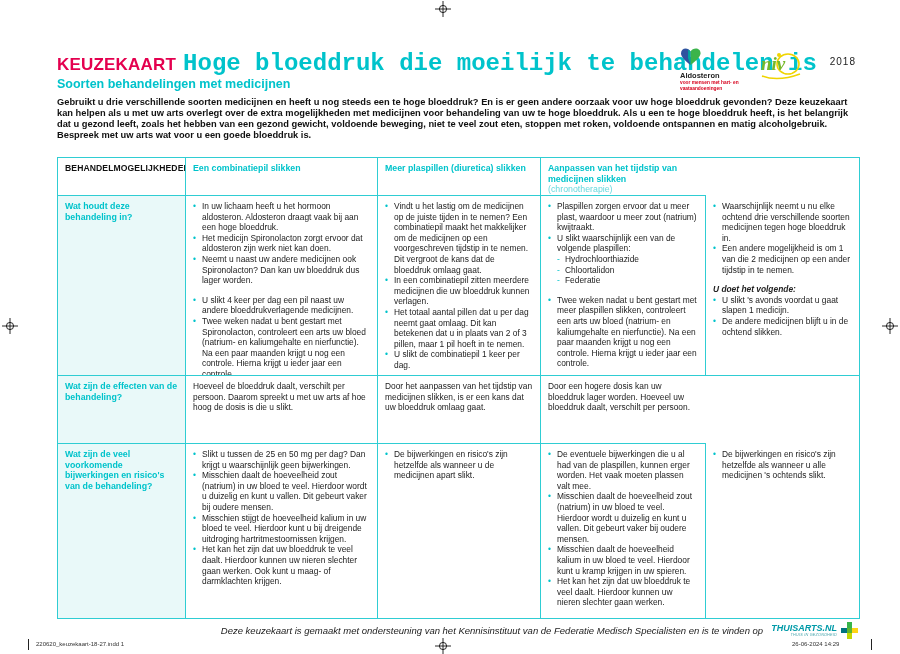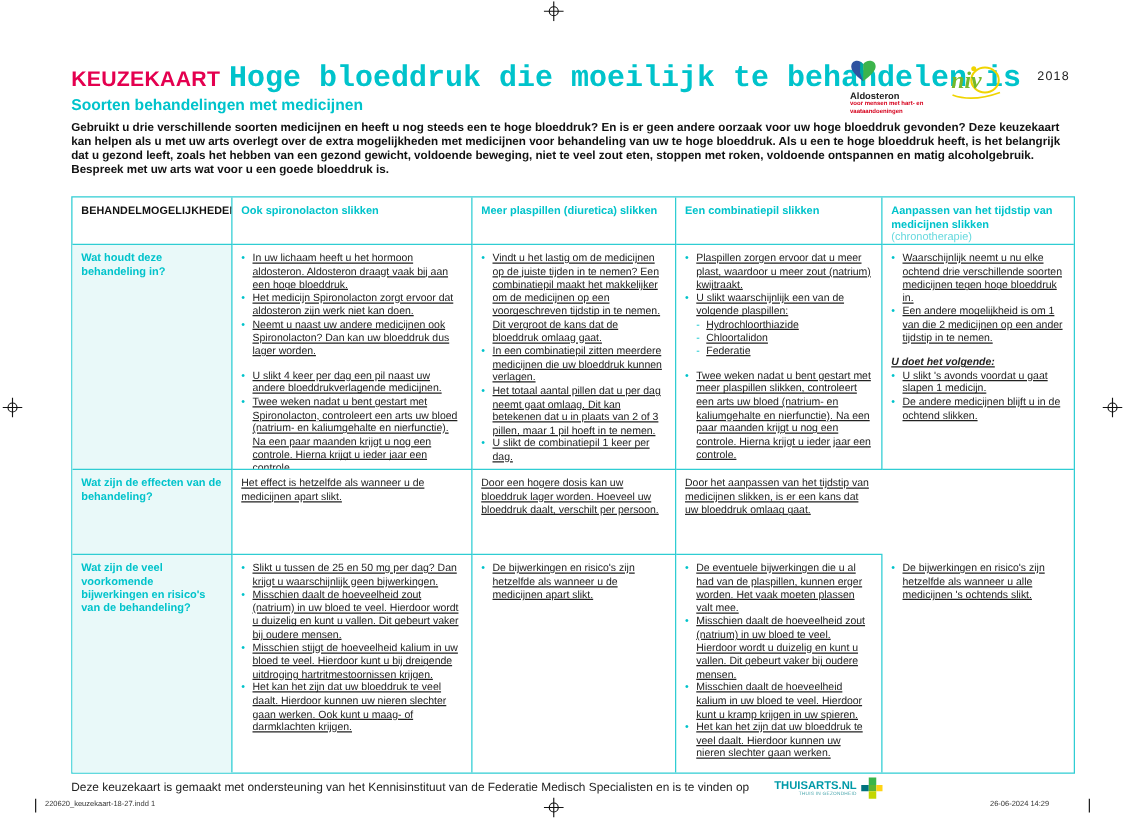--- a/index.html
+++ b/index.html
@@ -65,29 +65,29 @@
   .cell:last-child{border-right:none;}
   .trow-2 .cell{border-bottom:none;}
   .corner{font-size:8.6px;font-weight:bold;color:#111;letter-spacing:.1px;}
   .colhead{font-size:8.8px;font-weight:bold;color:var(--cyan);line-height:10.5px;}
   .colhead .sub{display:block;font-weight:normal;color:#66d9de;}
   .rowhead{background:var(--cyan-light);font-size:8.8px;font-weight:bold;color:var(--cyan);line-height:10.5px;}
   .item{display:flex;align-items:flex-start;}
   .item .marker{width:9px;flex:0 0 9px;color:var(--cyan);font-size:8.5px;line-height:10.6px;}
   .item.dash{padding-left:9px;}
   .item.dash .marker{width:8px;flex:0 0 8px;}
-  .item .txt{flex:1;font-size:8.4px;line-height:10.6px;color:#222;text-decoration:underline;}
+  .item .txt{flex:1;font-size:8.4px;line-height:10.6px;color:#222;}
   .item.plain .txt{padding-left:0;}
   .item.gap{height:9px;}
   .item.italic .txt{font-style:italic;font-weight:bold;color:#222;}
 
   
   .footer{
     position:absolute;left:57px;top:622px;width:801px;
-    display:flex;justify-content:flex-start;align-items:center;gap:20px;
+    display:flex;justify-content:flex-end;align-items:center;gap:8px;font-style:italic;
   }
   .footer .ftext{font-size:9.5px;color:#222;}
   .thuisarts{display:flex;align-items:center;gap:4px;}
   .thuisarts .tname{font-size:9px;font-weight:bold;color:#009aa8;line-height:9px;}
   .thuisarts .ttag{font-size:3.8px;color:#4aa6ad;text-align:right;letter-spacing:.2px;}
   .plusicon{position:relative;width:17px;height:17px;}
   .plusicon span{position:absolute;width:5.6px;height:5.6px;}
   .p-top{left:5.7px;top:0;background:#39b54a;}
   .p-left{left:0;top:5.7px;background:#00737e;}
   .p-mid{left:5.7px;top:5.7px;background:#5cb531;}
@@ -159,23 +159,22 @@
     </svg>
   </div>
   <div class="year">2018</div>
 </div>
 
 <div class="ktable">
   <div class="trow thead">
     <div class="cell corner">
       <span>BEHANDELMOGELIJKHEDEN</span>
     </div>
-    <div class="cell colhead">Ook spironolacton slikken</div>
+    <div class="cell colhead">Een combinatiepil slikken</div>
     <div class="cell colhead">Meer plaspillen (diuretica) slikken</div>
-    <div class="cell colhead">Een combinatiepil slikken</div>
     <div class="cell colhead">
       <span>Aanpassen van het tijdstip van medicijnen slikken</span>
       <span class="sub">(chronotherapie)</span>
     </div>
   </div>
   <div id="table-rows">
       <div class="trow trow-0">
         <div class="cell rowhead">Wat houdt deze behandeling in?</div>
         <div class="cell body">
           <div class="item bullet">
@@ -265,31 +264,31 @@
           <div class="item bullet">
             <span class="marker">•</span>
             <span class="txt">De andere medicijnen blijft u in de ochtend slikken.</span>
           </div>
         </div>
       </div>
       <div class="trow trow-1">
         <div class="cell rowhead">Wat zijn de effecten van de behandeling?</div>
         <div class="cell body">
           <div class="item plain">
-            <span class="txt">Het effect is hetzelfde als wanneer u de medicijnen apart slikt.</span>
+            <span class="txt">Hoeveel de bloeddruk daalt, verschilt per persoon. Daarom spreekt u met uw arts af hoe hoog de dosis is die u slikt.</span>
+          </div>
+        </div>
+        <div class="cell body">
+          <div class="item plain">
+            <span class="txt">Door het aanpassen van het tijdstip van medicijnen slikken, is er een kans dat uw bloeddruk omlaag gaat.</span>
           </div>
         </div>
         <div class="cell body">
           <div class="item plain">
             <span class="txt">Door een hogere dosis kan uw bloeddruk lager worden. Hoeveel uw bloeddruk daalt, verschilt per persoon.</span>
-          </div>
-        </div>
-        <div class="cell body">
-          <div class="item plain">
-            <span class="txt">Door het aanpassen van het tijdstip van medicijnen slikken, is er een kans dat uw bloeddruk omlaag gaat.</span>
           </div>
         </div>
       </div>
       <div class="trow trow-2">
         <div class="cell rowhead">Wat zijn de veel voorkomende bijwerkingen en risico's van de behandeling?</div>
         <div class="cell body">
           <div class="item bullet">
             <span class="marker">•</span>
             <span class="txt">Slikt u tussen de 25 en 50 mg per dag? Dan krijgt u waarschijnlijk geen bijwerkingen.</span>
           </div>

